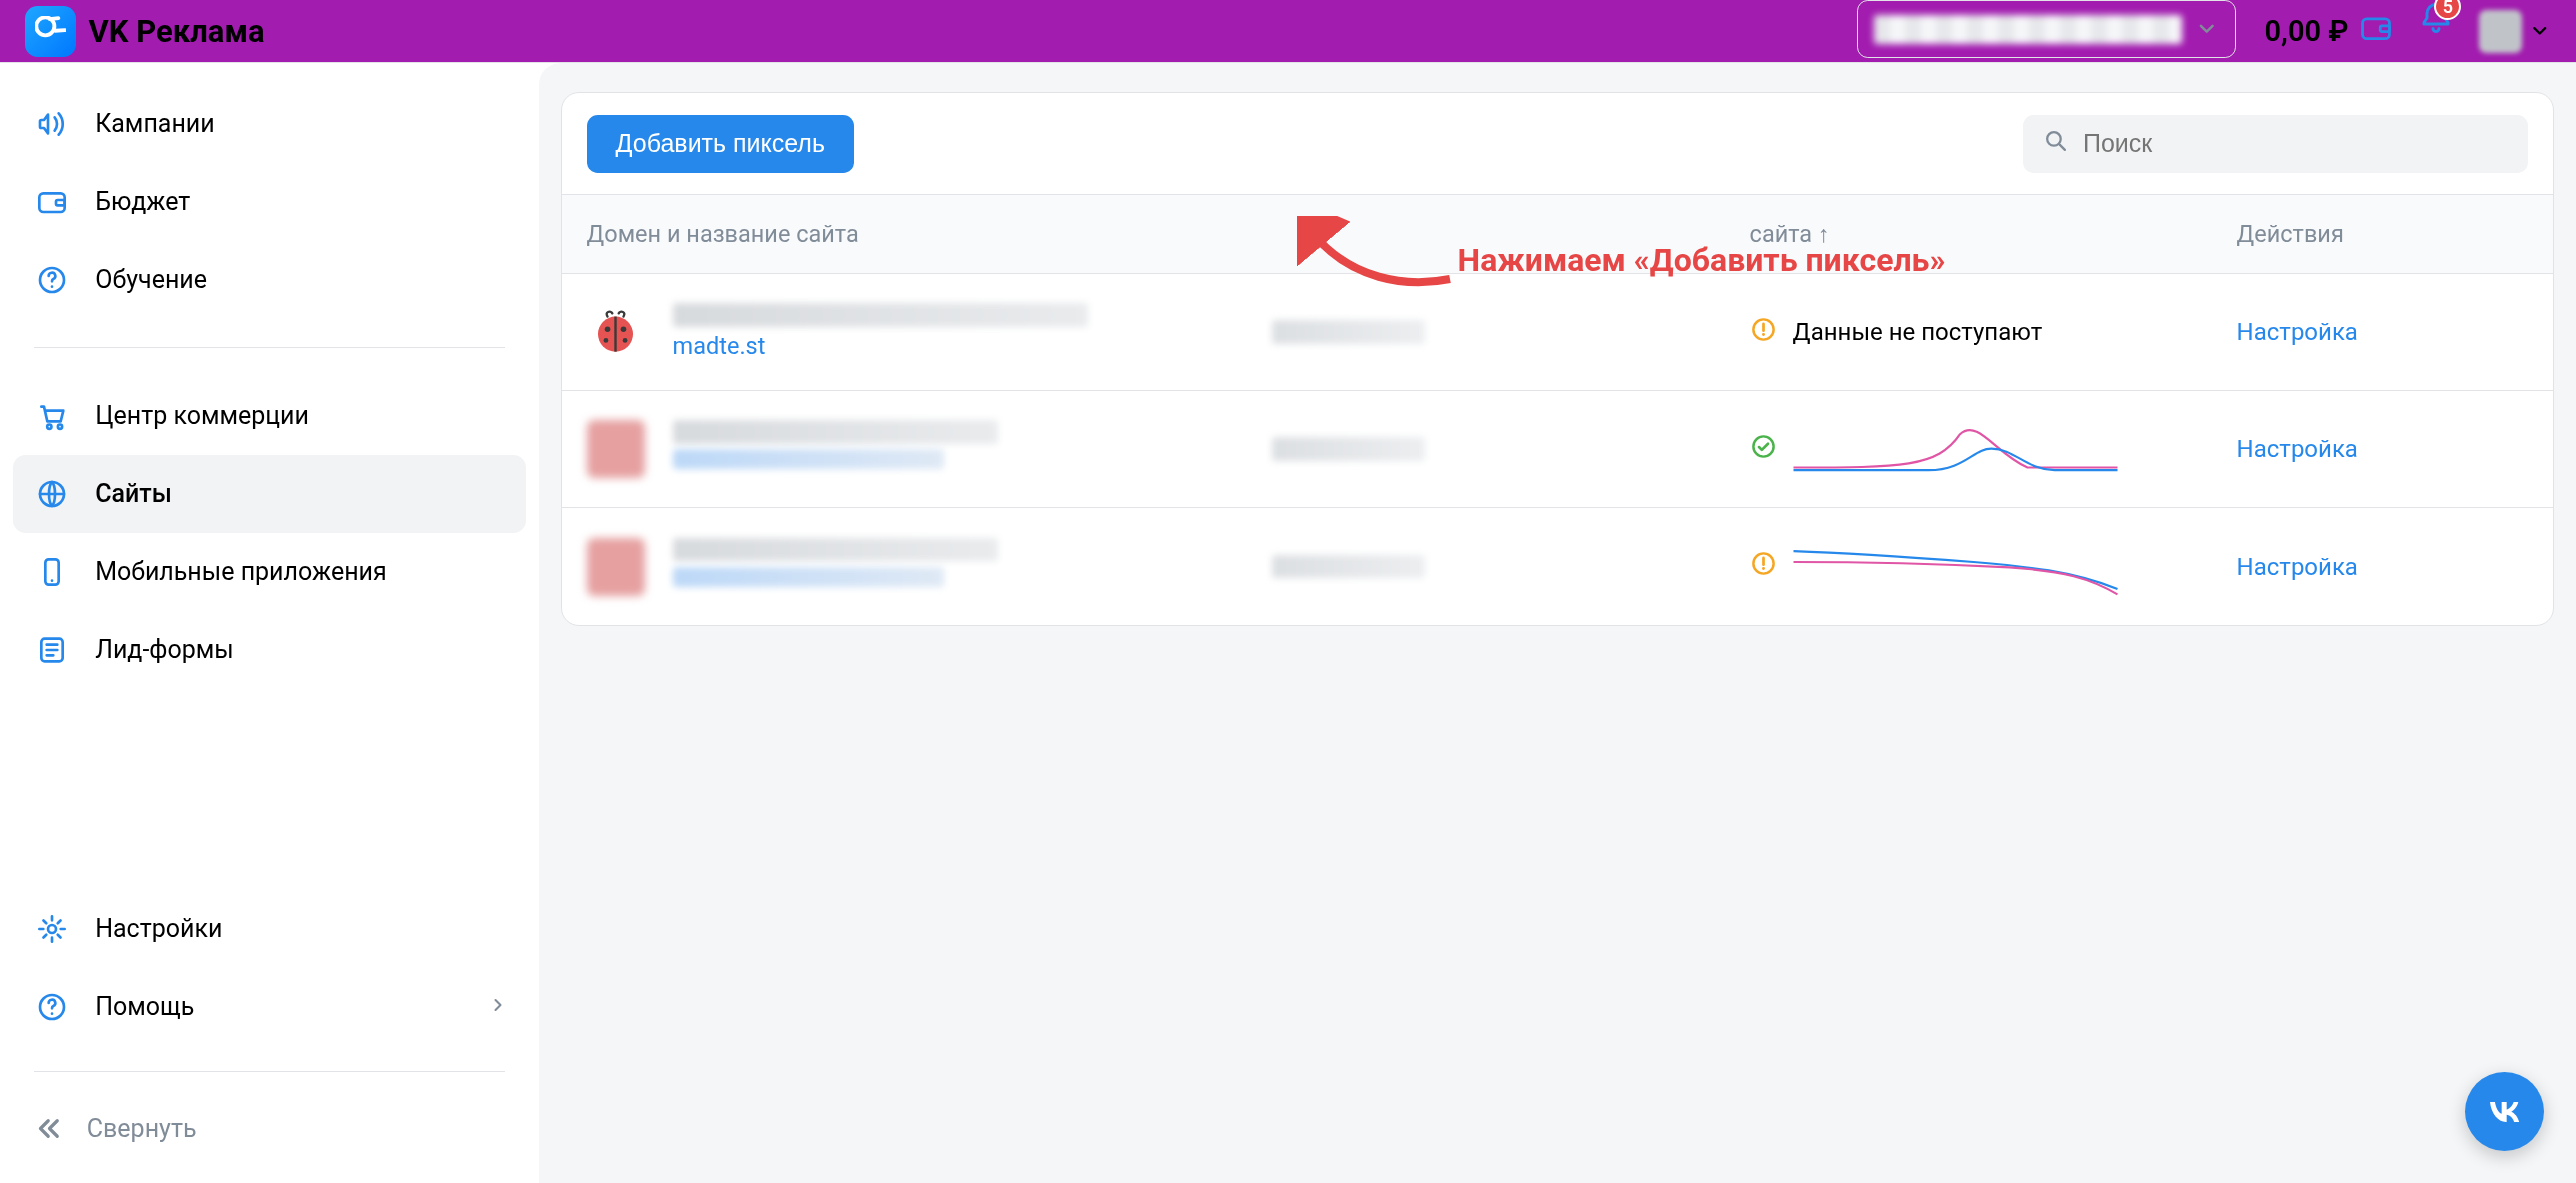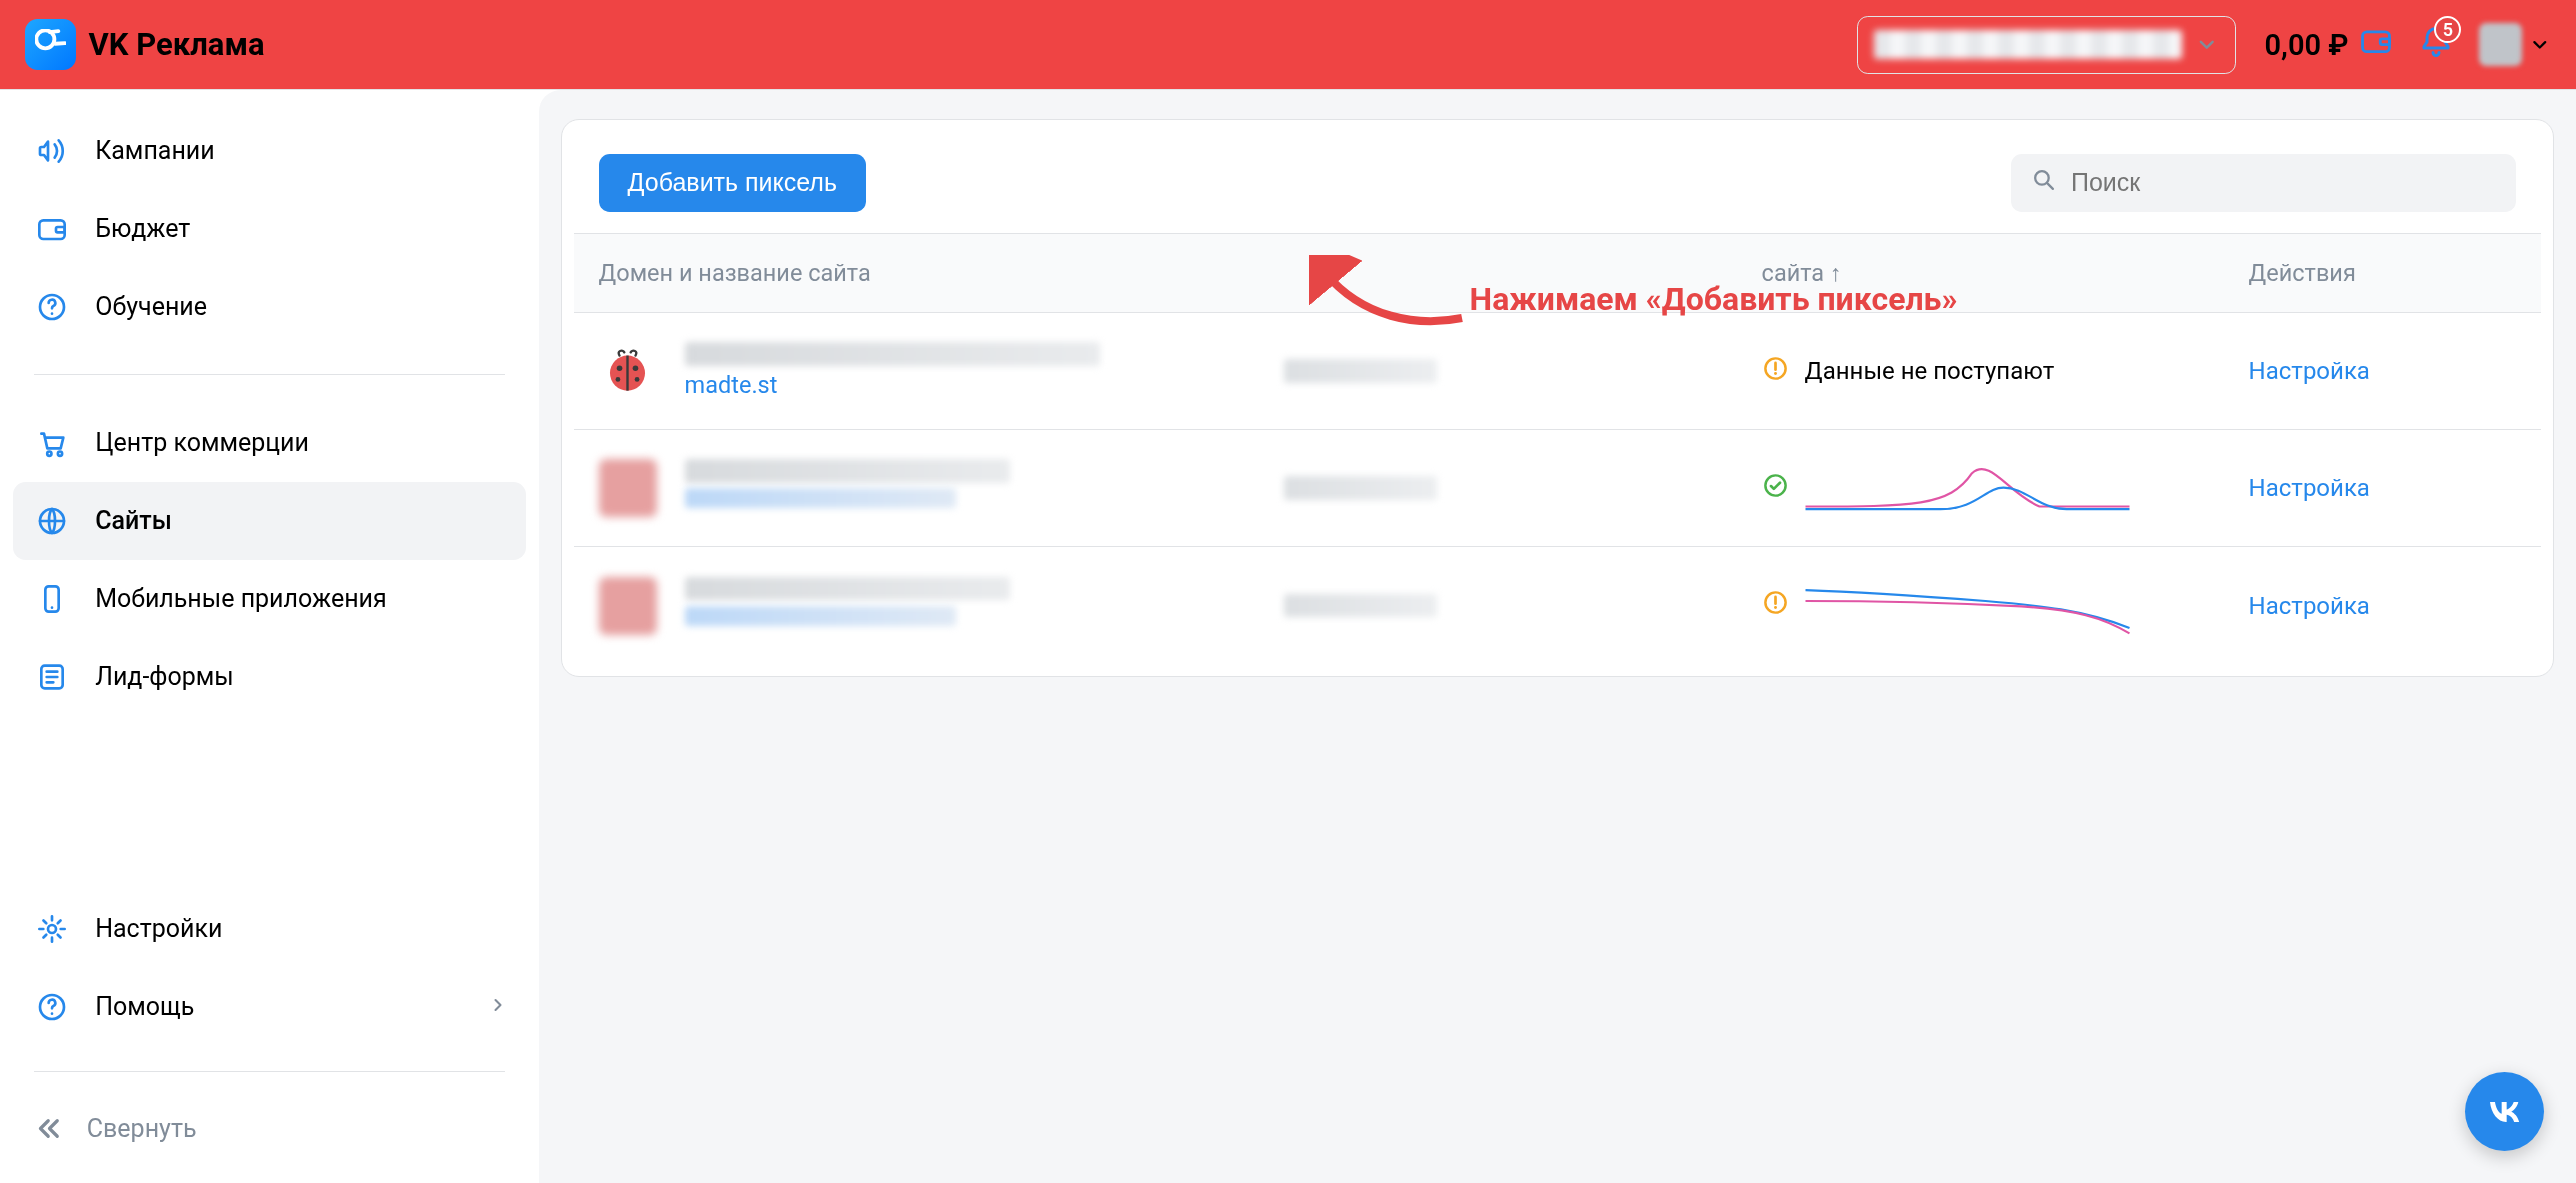--- a/index.html
+++ b/index.html
@@ -21,25 +21,25 @@
     font-family: -apple-system, "SF Pro Text", "Segoe UI", Roboto, Helvetica, Arial, sans-serif;
     font-size: 23.5px;
     color: var(--text);
     background: var(--bg);
     overflow: hidden;
   }
   .app { display: flex; flex-direction: column; width: 100%; height: 100%; }
 
   
   .header {
-    height: 90px;
-    display: flex; align-items: center;
+    height: 63px;
+    display: flex; 
     padding: 0 25px;
     border-bottom: 0.9px solid var(--border);
-    background: #ef4444;
+    background: #a21caf;
   }
   .brand { display: flex; align-items: center; gap: 12.6px; }
   .brand-logo {
     width: 51px; height: 51px;
     border-radius: 12.6px;
     background: linear-gradient(135deg, #1ea7ff 0%, #0077ff 100%);
     display: flex; align-items: center; justify-content: center;
   }
   .brand-title { font-weight: 700; font-size: 31px; }
   .header-spacer { flex: 1; }
@@ -114,21 +114,21 @@
     flex: 1;
     background: var(--bg-secondary);
     padding: 29px 21.6px 21.6px 0;
     min-width: 0;
     border-radius: 21.6px 0 0 0;
   }
   .panel {
     background: #fff;
     border: 0.9px solid var(--border);
     border-radius: 18px;
-    padding: 12px;
+    padding: 0;
     margin-left: 21.6px;
     overflow: hidden;
   }
   .panel-toolbar {
     display: flex; align-items: center; justify-content: space-between;
     padding: 21.6px 25px;
     gap: 18px;
   }
   .primary-btn {
     background: var(--blue); color: #fff;

